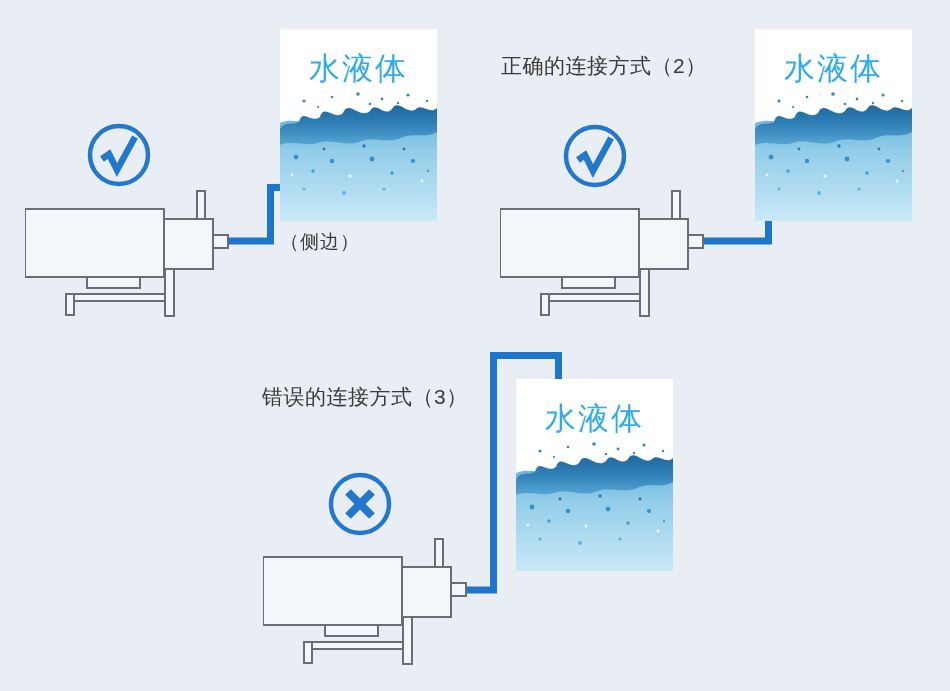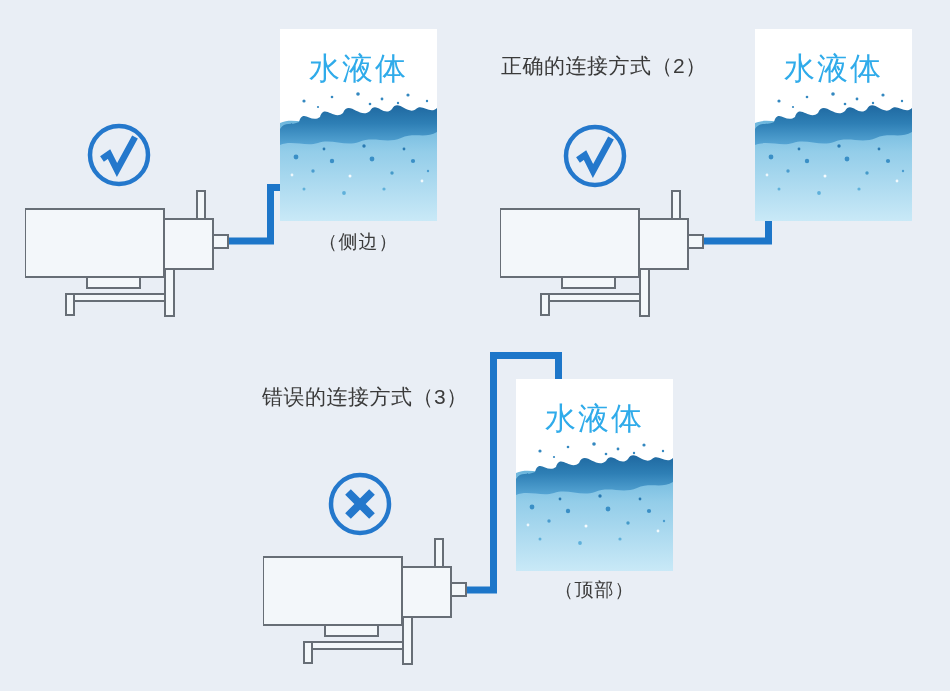--- a/index.html
+++ b/index.html
@@ -37,21 +37,21 @@
     position:absolute;font-size:21px;letter-spacing:.5px;color:var(--title-text);z-index:4;white-space:nowrap;
   }
   .t1{left:26px;top:35px;}
   .t2{left:501px;top:52px;}
   .t3{left:262px;top:383px;}
   .result-icon{position:absolute;width:66px;height:66px;color:var(--icon-blue);z-index:4;}
   .i1{left:86px;top:122px;}
   .i2{left:562px;top:123px;}
   .i3{left:327px;top:471px;}
   .pos-label{
-    position:absolute;width:157px;text-align:center;font-size:19px;
+    position:absolute;width:157px;text-align:left;font-size:19px;
     letter-spacing:1px;color:var(--title-text);z-index:4;
   }
   .l1{left:280px;top:229px;}
   .l2{left:755px;top:229px;}
   .l3{left:516px;top:577px;}
 </style>
 </head>
 <body>
 
 <div class="stage">
@@ -171,15 +171,14 @@
     <div class="tank-label">水液体</div>
   </div>
   <div class="tank k3">
     <svg viewBox="0 0 157 192">
         <use href="#water-art"></use>
       </svg>
     <div class="tank-label">水液体</div>
   </div>
 
   <div class="pos-label l1">（侧边）</div>
-  <div class="pos-label l3">（顶部）</div>
 
 </div>
 
 </body></html>

